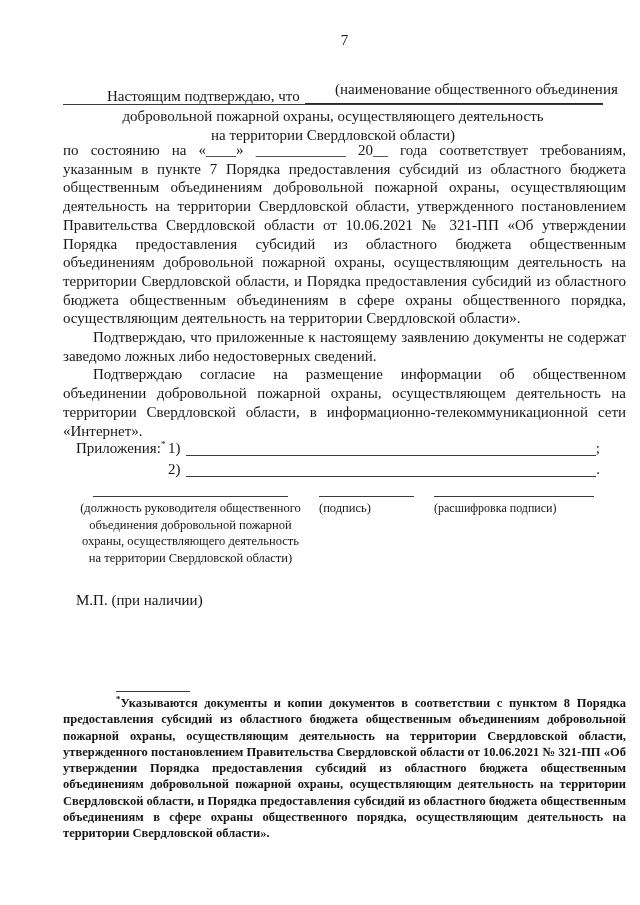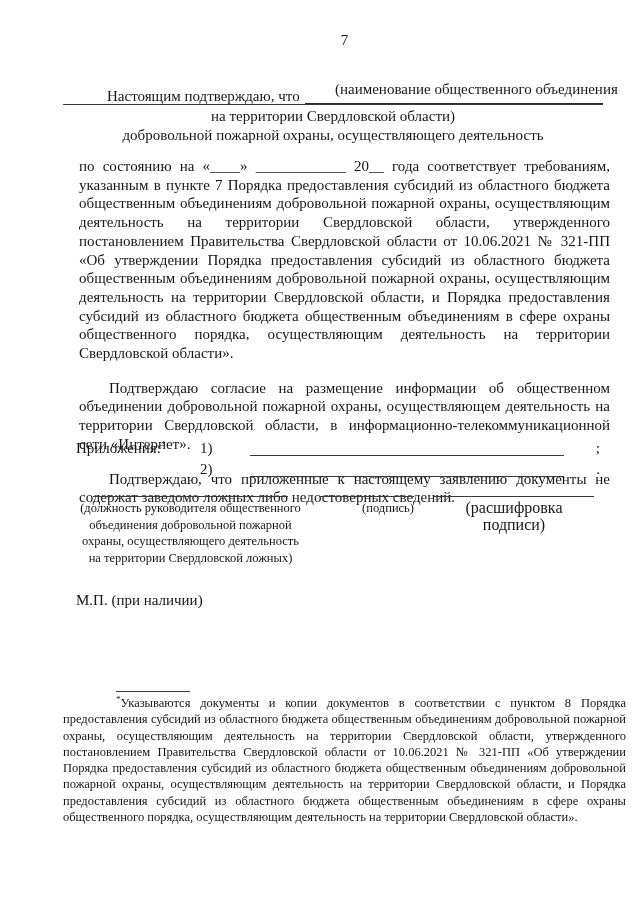--- a/index.html
+++ b/index.html
@@ -22,44 +22,44 @@
   .intro-text { white-space:nowrap; }
   .blank { flex:1; border-bottom:1px solid #2a2a2a; margin-left:5px; margin-bottom:2px; }
 
   .caption-top { position:absolute; top:80px; left:272px; white-space:nowrap; }
 
   .rule-full { position:absolute; top:104px; left:0; width:540px; border-top:1.4px solid #3a3a3a; }
 
   .caption-center { position:absolute; top:107px; left:0; width:540px; text-align:center; line-height:19px; }
 
   .body-block { position:absolute; top:141px; left:0; width:563px; text-align:justify; }
-  .body-block p { margin:16px; }
+  .body-block p { margin:0; }
   .body-block p.indented { text-indent:30px; }
 
   sup.marker { font-size:9px; vertical-align:super; line-height:0; }
 
   .attachments { position:absolute; top:438px; left:13px; width:524px; }
-  .att-row { display:flex; line-height:21px;gap:32px; }
+  .att-row { display:flex; line-height:21px; }
   .att-label-box { width:92px; flex:none; white-space:nowrap; }
   .att-num { flex:none; margin-right:5px; }
   .att-blank { flex:1; border-bottom:1px solid #3a3a3a; margin-bottom:3px; }
   .att-tail { flex:none; }
 
   .signature { position:absolute; top:496px; left:15px; display:flex; align-items:flex-start; }
   .sig-line { border-top:1.4px solid #3a3a3a; height:0; }
   .sig-col1 { width:225px; text-align:center; font-size:12.5px; line-height:16.5px; }
   .sig-col1 .sig-line { width:195px; margin:0 auto 3px auto; }
-  .sig-col2 { width:95px; margin-left:16px; text-align:right; font-size:12.5px; line-height:16.5px; }
+  .sig-col2 { width:95px; margin-left:16px; text-align:left; font-size:12.5px; line-height:16.5px; }
   .sig-col2 .sig-line { width:95px; margin-bottom:3px; }
-  .sig-col3 { width:160px; margin-left:20px; text-align:center; font-size:16px; line-height:16.5px; }
+  .sig-col3 { width:160px; margin-left:20px; font-size:12px; line-height:16.5px; }
   .sig-col3 .sig-line { width:160px; margin-bottom:3px; }
 
   .stamp { position:absolute; top:591px; left:13px; }
 
-  .footnote { position:absolute; top:691px; left:0; width:563px; font-size:12.5px; line-height:16.3px; text-align:justify; }
+  .footnote { position:absolute; top:691px; left:0; width:563px; font-size:12.5px; line-height:16.3px; text-align:justify;font-weight:bold; }
   .fn-sep { width:74px; margin-left:53px; border-top:1px solid #3a3a3a; margin-bottom:3px; }
   .fn-text { text-indent:53px; }
 </style>
 </head>
 <body>
 
 <div class="page">
   <div class="content">
 
     <div class="page-number">7</div>
@@ -68,49 +68,49 @@
       <span class="indent"></span>
       <span class="intro-text">Настоящим подтверждаю, что</span>
       <span class="blank"></span>
     </div>
 
     <div class="caption-top">(наименование общественного объединения</div>
 
     <div class="rule-full"></div>
 
     <div class="caption-center">
+      <div>добровольной пожарной охраны, осуществляющего деятельность</div>
       <div>на территории Свердловской области)</div>
-      <div>добровольной пожарной охраны, осуществляющего деятельность</div>
     </div>
 
     <div class="body-block">
       <p>по состоянию на «____» ____________ 20__ года соответствует требованиям, указанным в пункте 7 Порядка предоставления субсидий из областного бюджета общественным объединениям добровольной пожарной охраны, осуществляющим деятельность на территории Свердловской области, утвержденного постановлением Правительства Свердловской области от 10.06.2021 № 321-ПП «Об утверждении Порядка предоставления субсидий из областного бюджета общественным объединениям добровольной пожарной охраны, осуществляющим деятельность на территории Свердловской области, и Порядка предоставления субсидий из областного бюджета общественным объединениям в сфере охраны общественного порядка, осуществляющим деятельность на территории Свердловской области».</p>
+      <p class="indented">Подтверждаю, что приложенные к настоящему заявлению документы не содержат заведомо ложных либо недостоверных сведений.</p>
       <p class="indented">Подтверждаю согласие на размещение информации об общественном объединении добровольной пожарной охраны, осуществляющем деятельность на территории Свердловской области, в информационно-телекоммуникационной сети «Интернет».</p>
-      <p class="indented">Подтверждаю, что приложенные к настоящему заявлению документы не содержат заведомо ложных либо недостоверных сведений.</p>
     </div>
 
     <div class="attachments">
       <div class="att-row">
         <span class="att-label-box"><span>Приложения:</span><sup class="marker">*</sup></span>
         <span class="att-num">1)</span>
         <span class="att-blank"></span>
         <span class="att-tail">;</span>
       </div>
       <div class="att-row">
         <span class="att-label-box"></span>
         <span class="att-num">2)</span>
         <span class="att-blank"></span>
         <span class="att-tail">.</span>
       </div>
     </div>
 
     <div class="signature">
       <div class="sig-col1">
         <div class="sig-line"></div>
-        <div>(должность руководителя общественного объединения добровольной пожарной охраны, осуществляющего деятельность на территории Свердловской ложных)</div>
+        <div>(должность руководителя общественного объединения добровольной пожарной охраны, осуществляющего деятельность на территории Свердловской области)</div>
       </div>
       <div class="sig-col2">
         <div class="sig-line"></div>
         <div>(подпись)</div>
       </div>
       <div class="sig-col3">
         <div class="sig-line"></div>
         <div>(расшифровка подписи)</div>
       </div>
     </div>

